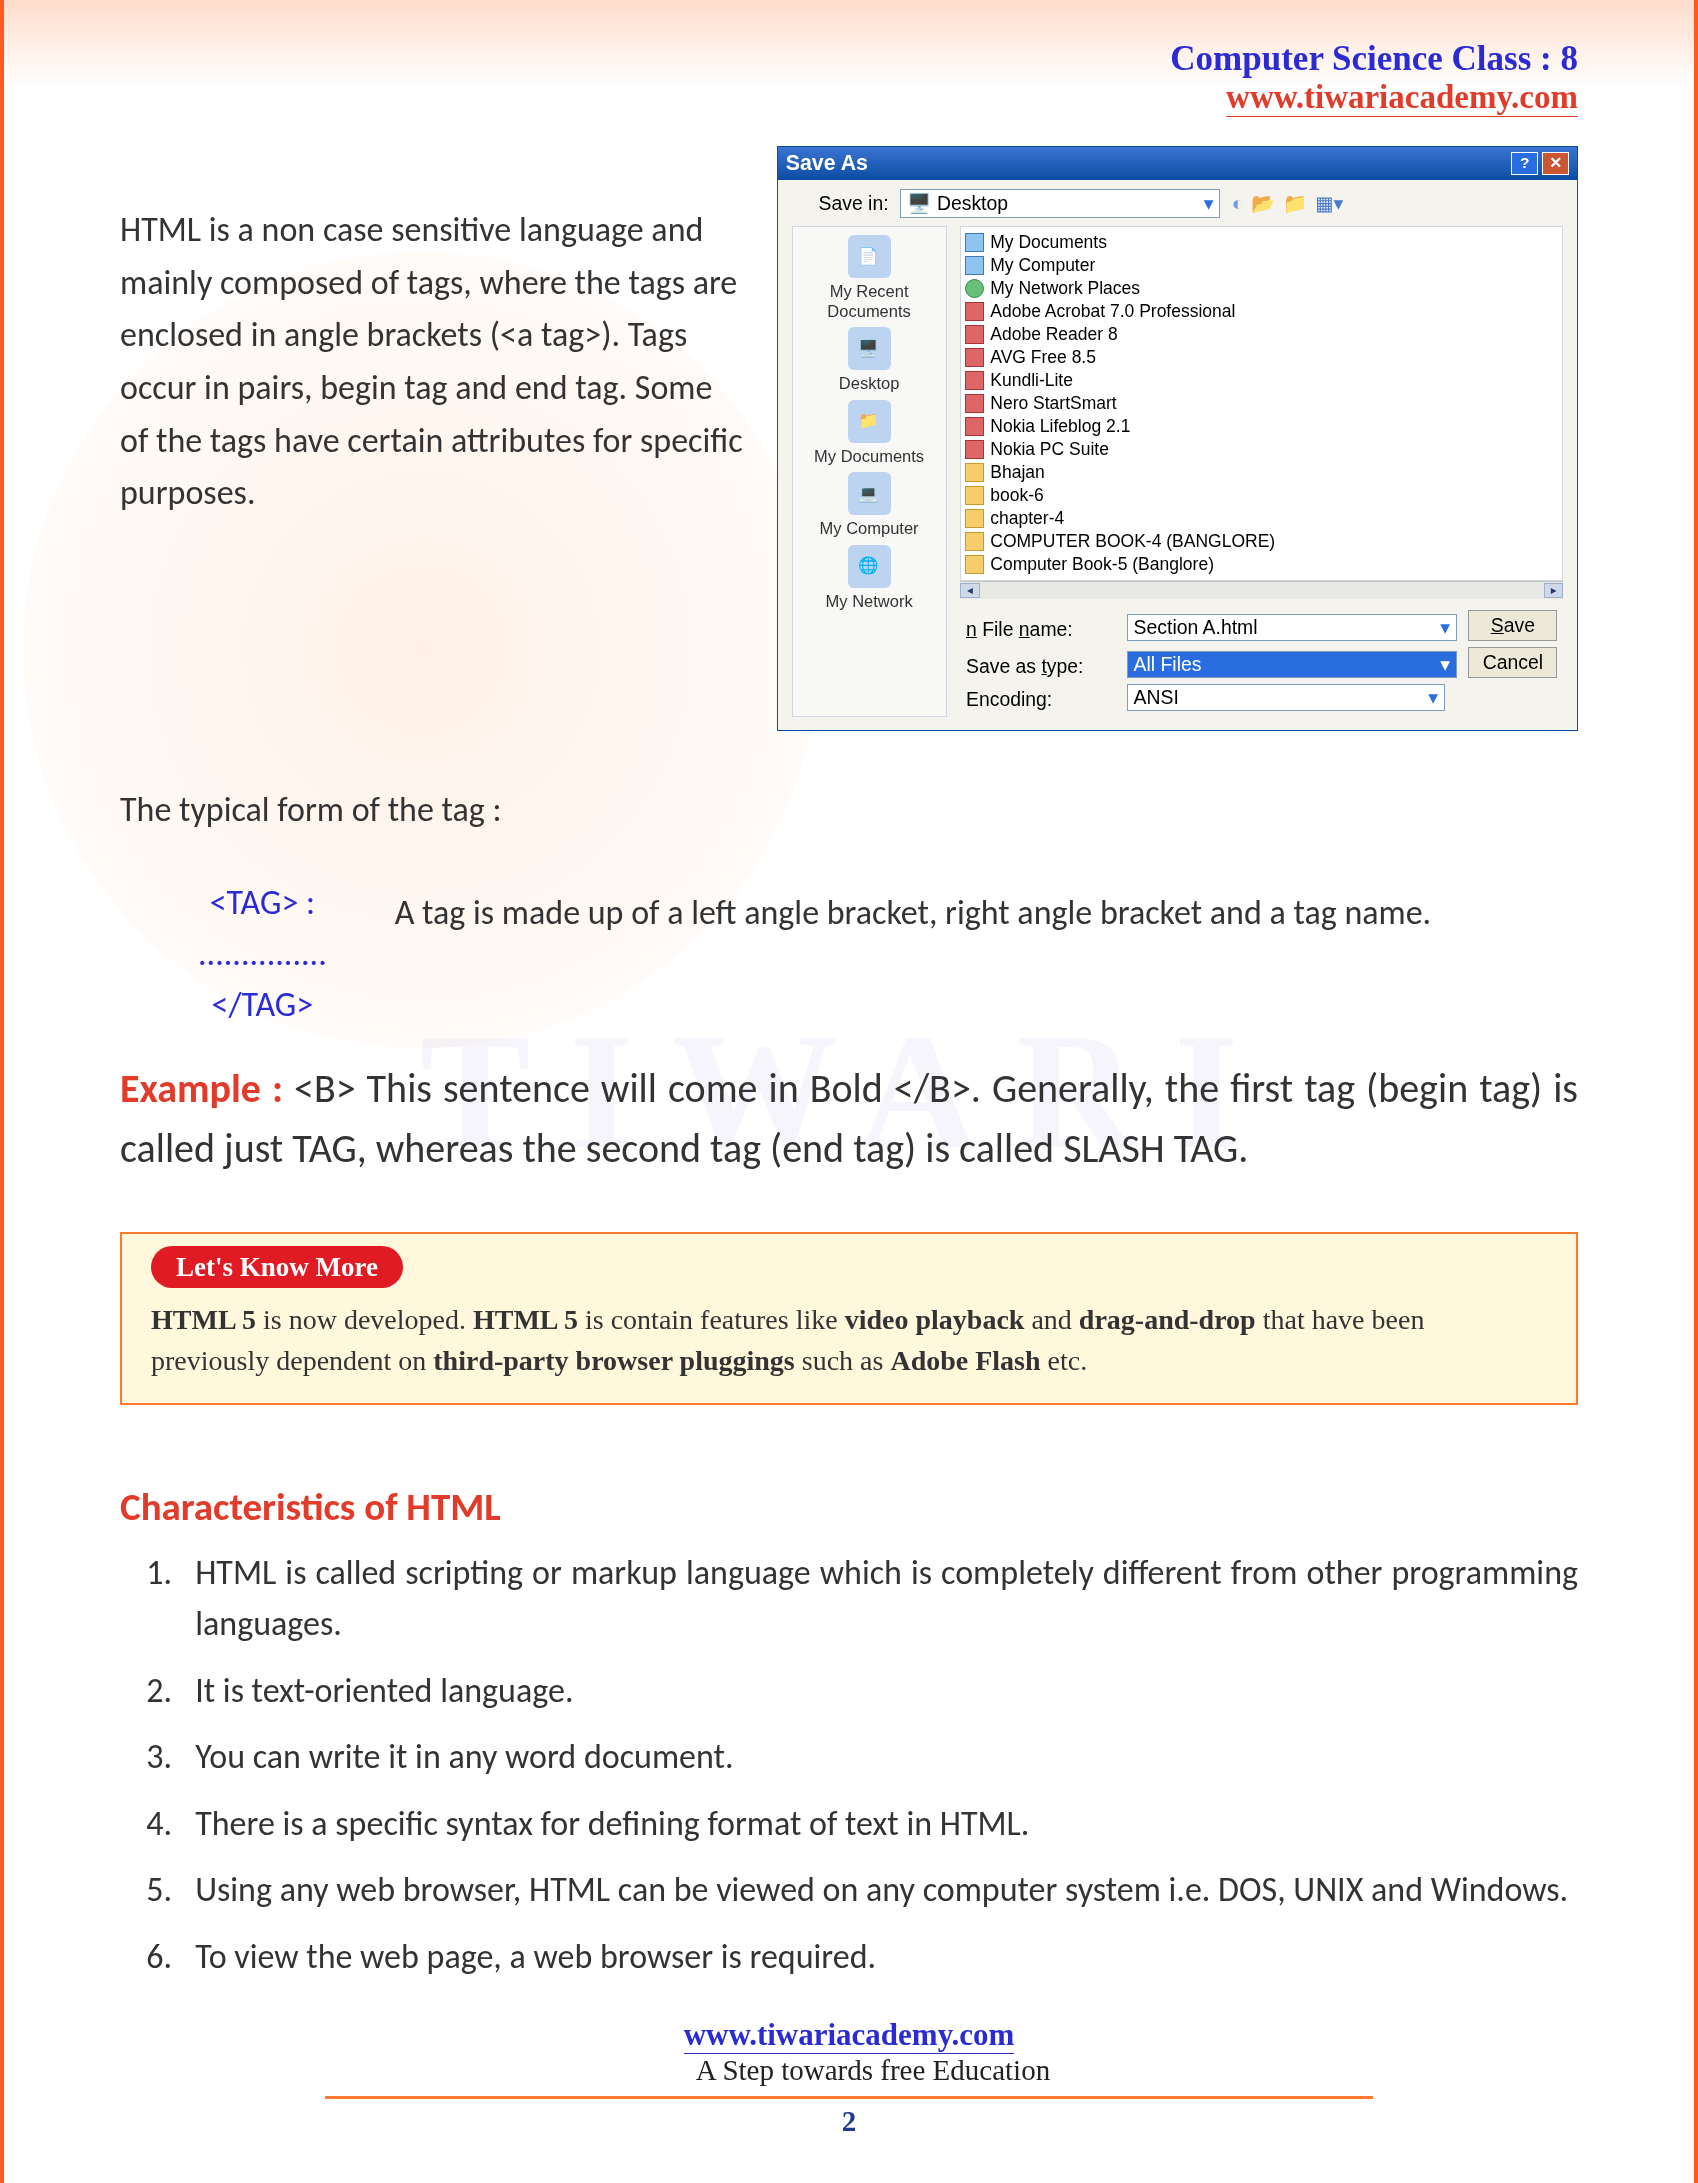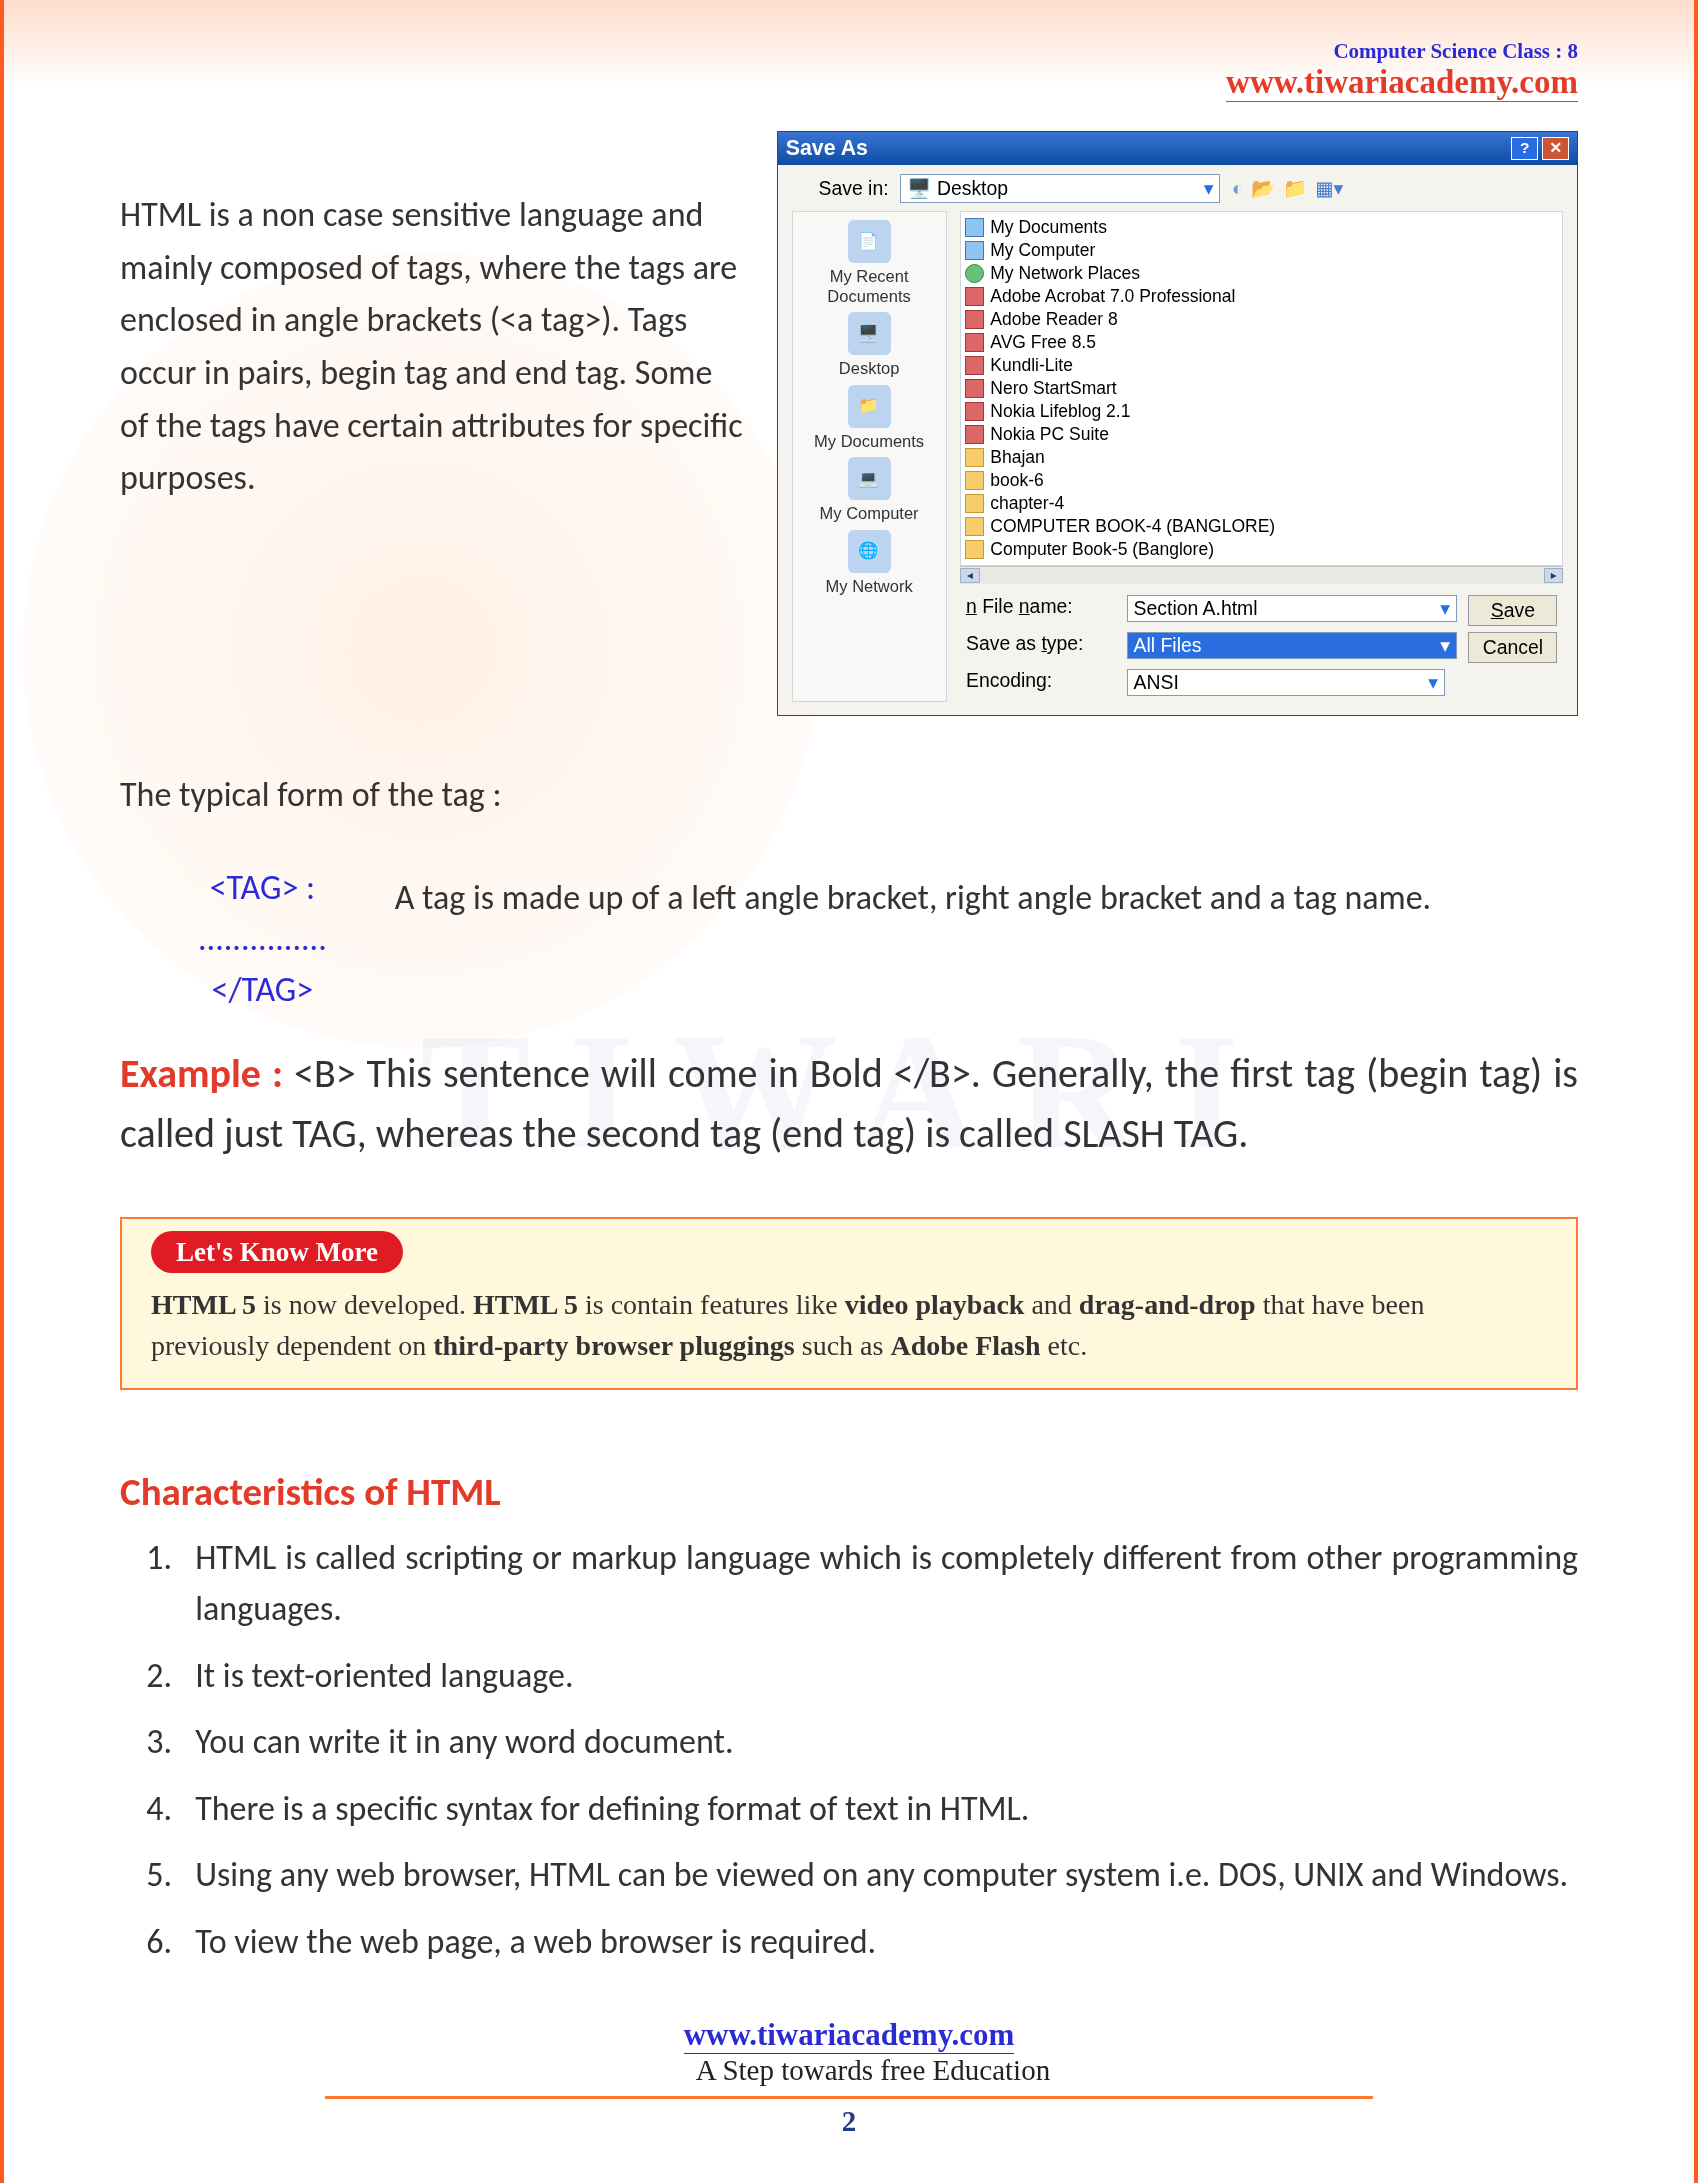--- a/index.html
+++ b/index.html
@@ -33,21 +33,21 @@
     letter-spacing:58px; font-family: Georgia, serif;
     pointer-events:none; z-index:0; white-space:nowrap;
   }
   .bg-circle {
     position:absolute; left:19.4px; top:252px; width:796px; height:796px;
     border-radius:50%;
     background: radial-gradient(circle, rgba(255,140,50,0.12), rgba(255,255,255,0));
     z-index:0;
   }
   .hdr { text-align:right; margin-bottom:29px; }
-  .hdr-title { color:#2b2bd6; font-weight:bold; font-size:21px; font-family: Georgia, serif; }
+  .hdr-title { color:#2b2bd6; font-weight:bold; font-size:35px; font-family: Georgia, serif; }
   .hdr-url { color:#e23b2a; font-weight:bold; font-size:33px; font-family: Georgia, serif; border-bottom:1.9px solid #e23b2a; display:inline-block; }
   .content { position:relative; z-index:1; }
   .intro-row { display:flex; gap:29px; align-items:flex-start; }
   .intro-text { flex:1; font-size:34px; line-height:1.55; color:#333; padding-top:58px; }
   .dialog { width:801px; border:1px solid #0b4da2; background:#f4f3ee; font-family: Tahoma, sans-serif; font-size:19.4px; color:#000; }
   .dlg-titlebar {
     background: linear-gradient(to bottom,#3b74d4,#0b4da2);
     color:#fff; padding:3.9px 7.8px; display:flex; align-items:center; justify-content:space-between;
     font-weight:bold; font-size:21.3px;
   }
@@ -68,21 +68,21 @@
   .filelist { flex:1; border:1px solid #d0d6e0; background:#fff; padding:3.9px; font-size:17.5px; overflow:hidden; height:330px; }
   .filelist .fi { display:flex; align-items:center; gap:5.8px; padding:1px 0; }
   .filelist .fi .ic { width:19.4px; height:19.4px; display:inline-block; }
   .ic.fold { background:#f5cd6a; border:1px solid #c79a2c; }
   .ic.doc  { background:#8fc3f0; border:1px solid #3a7bc0; }
   .ic.app  { background:#d66; border:1px solid #a33; }
   .ic.glob { background:#6ac07a; border:1px solid #2f8a42; border-radius:50%; }
   .scrollbar-h { height:17.5px; background:#e8e8e4; border-top:1px solid #c6c6c0; display:flex; align-items:center; }
   .sb-btn { width:19.4px;height:15.5px;background:#cfd8e6;border:1px solid #9cb0cc; display:flex;align-items:center;justify-content:center; font-size:11.6px; color:#223a66; }
   .bottom-fields { margin-top:5.8px; }
-  .field-row { display:flex; align-items:flex-start; gap:11.6px; margin:5.8px 0; }
+  .field-row { display:flex; align-items:flex-end; gap:11.6px; margin:5.8px 0; }
   .field-row label { width:155px; text-align:left; padding-left:5.8px; }
   .field-row .inp { flex:1; border:1px solid #7f9db9; background:#fff; height:27px; display:flex;align-items:center; padding:0 5.8px; max-width:330px; }
   .field-row .inp.sel { background:#2a6de0; color:#fff; }
   .field-row .btn { width:89px; height:31px; border:1px solid #999; background:#ece9d8; text-align:center; line-height:29px; }
   .tag-form { display:flex; align-items:flex-start; gap:68px; margin:47px 0 13.6px 78px; font-size:34px; }
   .tag-col { color:#2b2bd6; line-height:1.5; text-align:center; }
   .tag-desc { flex:1; color:#333; line-height:1.5; padding-top:9.7px; }
   .pre-tag { font-size:34px; color:#333; margin-top:58px; }
   .example { font-size:40px; color:#333; text-align:justify; line-height:1.5; margin-top:29px; }
   .example .lbl { color:#e23b2a; font-weight:bold; }

